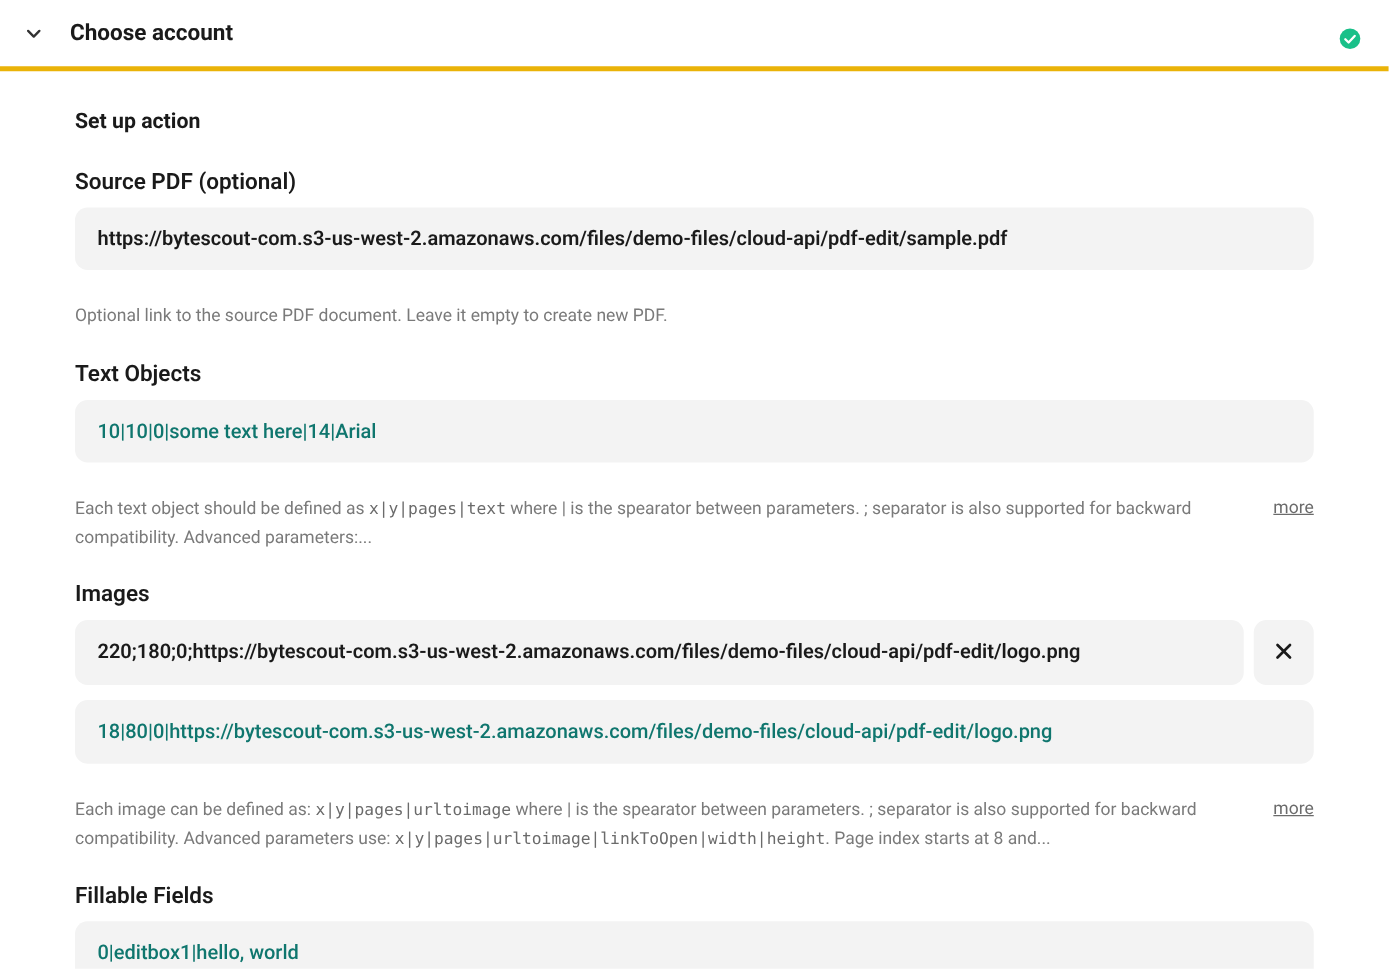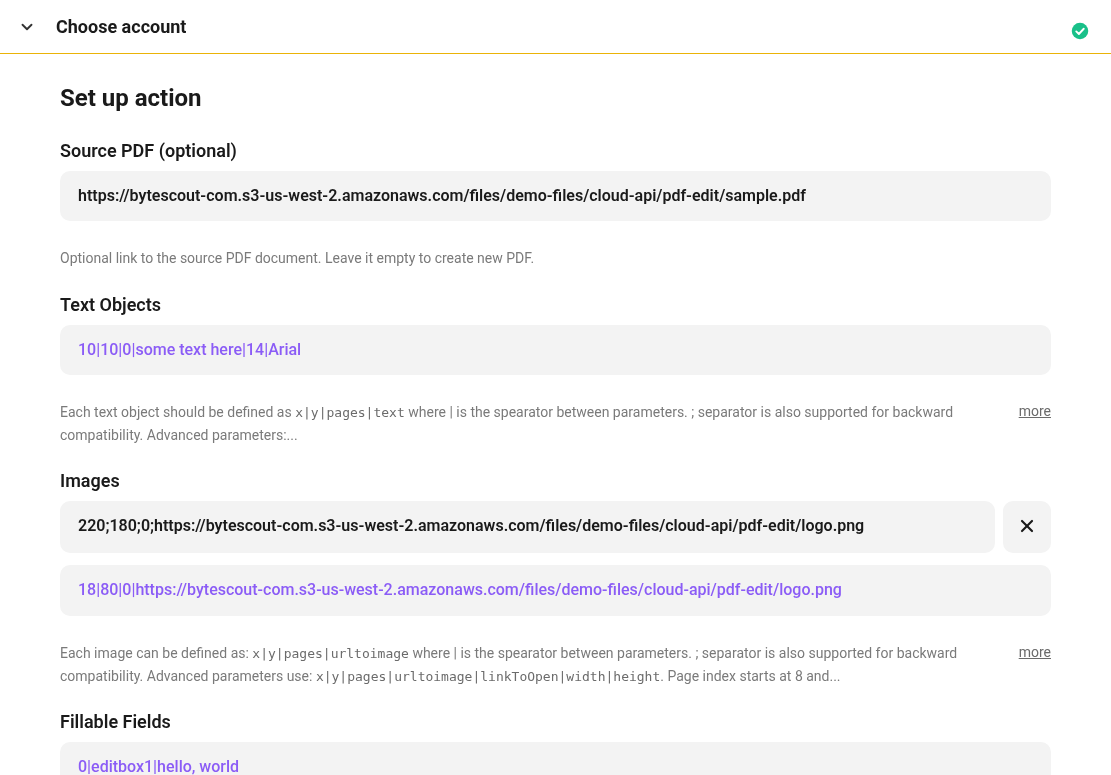--- a/index.html
+++ b/index.html
@@ -10,21 +10,21 @@
       width: 1111px;
       height: 775px;
       overflow: hidden;
     }
 
     
     .header-row {
       display: flex;
       align-items: center;
       padding: 16px 20px 16px 18px;
-      border-bottom: 1px solid #eab308;
+      border-bottom: 4px solid #eab308;
       position: relative;
     }
     .header-row .chevron {
       margin-right: 20px;
       display: inline-flex;
       align-items: center;
       justify-content: center;
     }
     .header-row .title {
       font-size: 18px;
@@ -35,21 +35,21 @@
       position: absolute;
       right: 22px;
       top: 22px;
     }
 
     
     .content {
       padding: 30px 60px 20px 60px;
     }
     .section-title {
-      font-size: 24px;
+      font-size: 17px;
       font-weight: 700;
       color: #1a1a1a;
       margin-bottom: 28px;
     }
 
     .field-block {
       margin-bottom: 24px;
     }
     .field-label {
       font-size: 18px;
@@ -64,21 +64,21 @@
       padding: 14px 18px;
       font-size: 16px;
       font-weight: 600;
       color: #1a1a1a;
       min-height: 48px;
       line-height: 1.4;
       word-break: break-word;
       cursor: text;
     }
     .input-box.placeholder {
-      color: #8b5cf6;
+      color: #0f766e;
       font-weight: 500;
     }
 
     .help-row {
       display: flex;
       align-items: flex-start;
       justify-content: space-between;
       gap: 16px;
       margin-top: 26px;
     }

